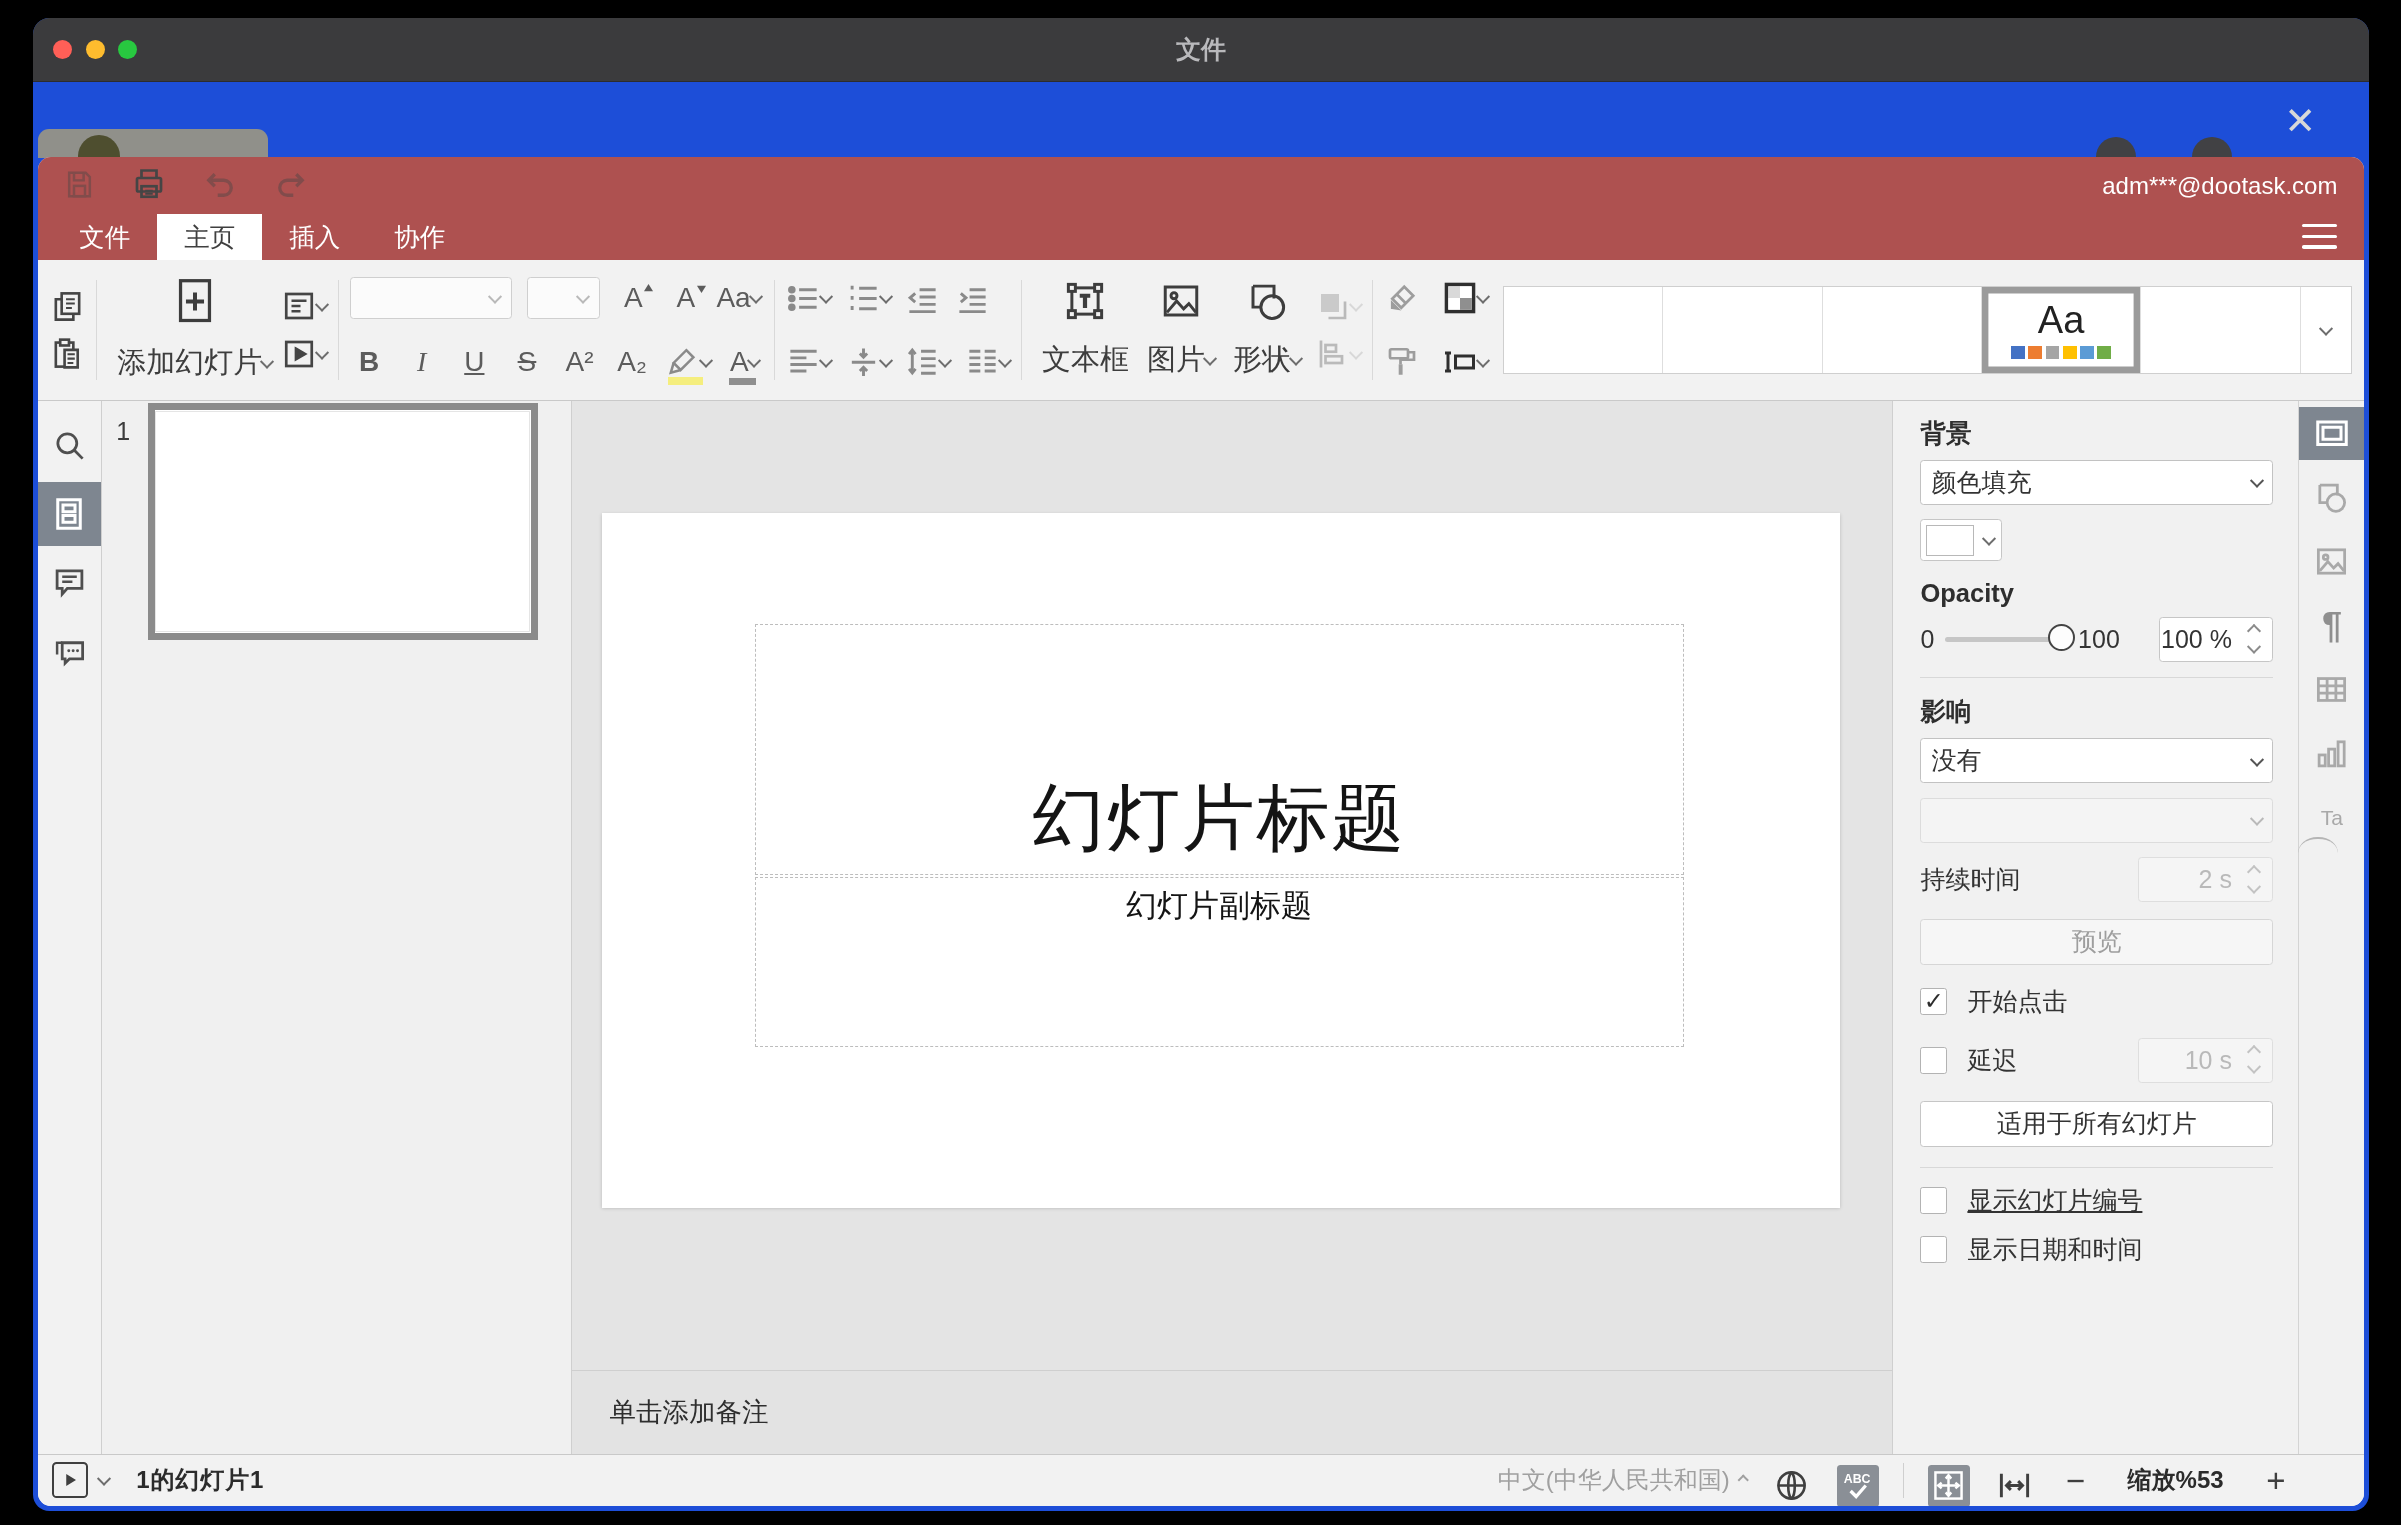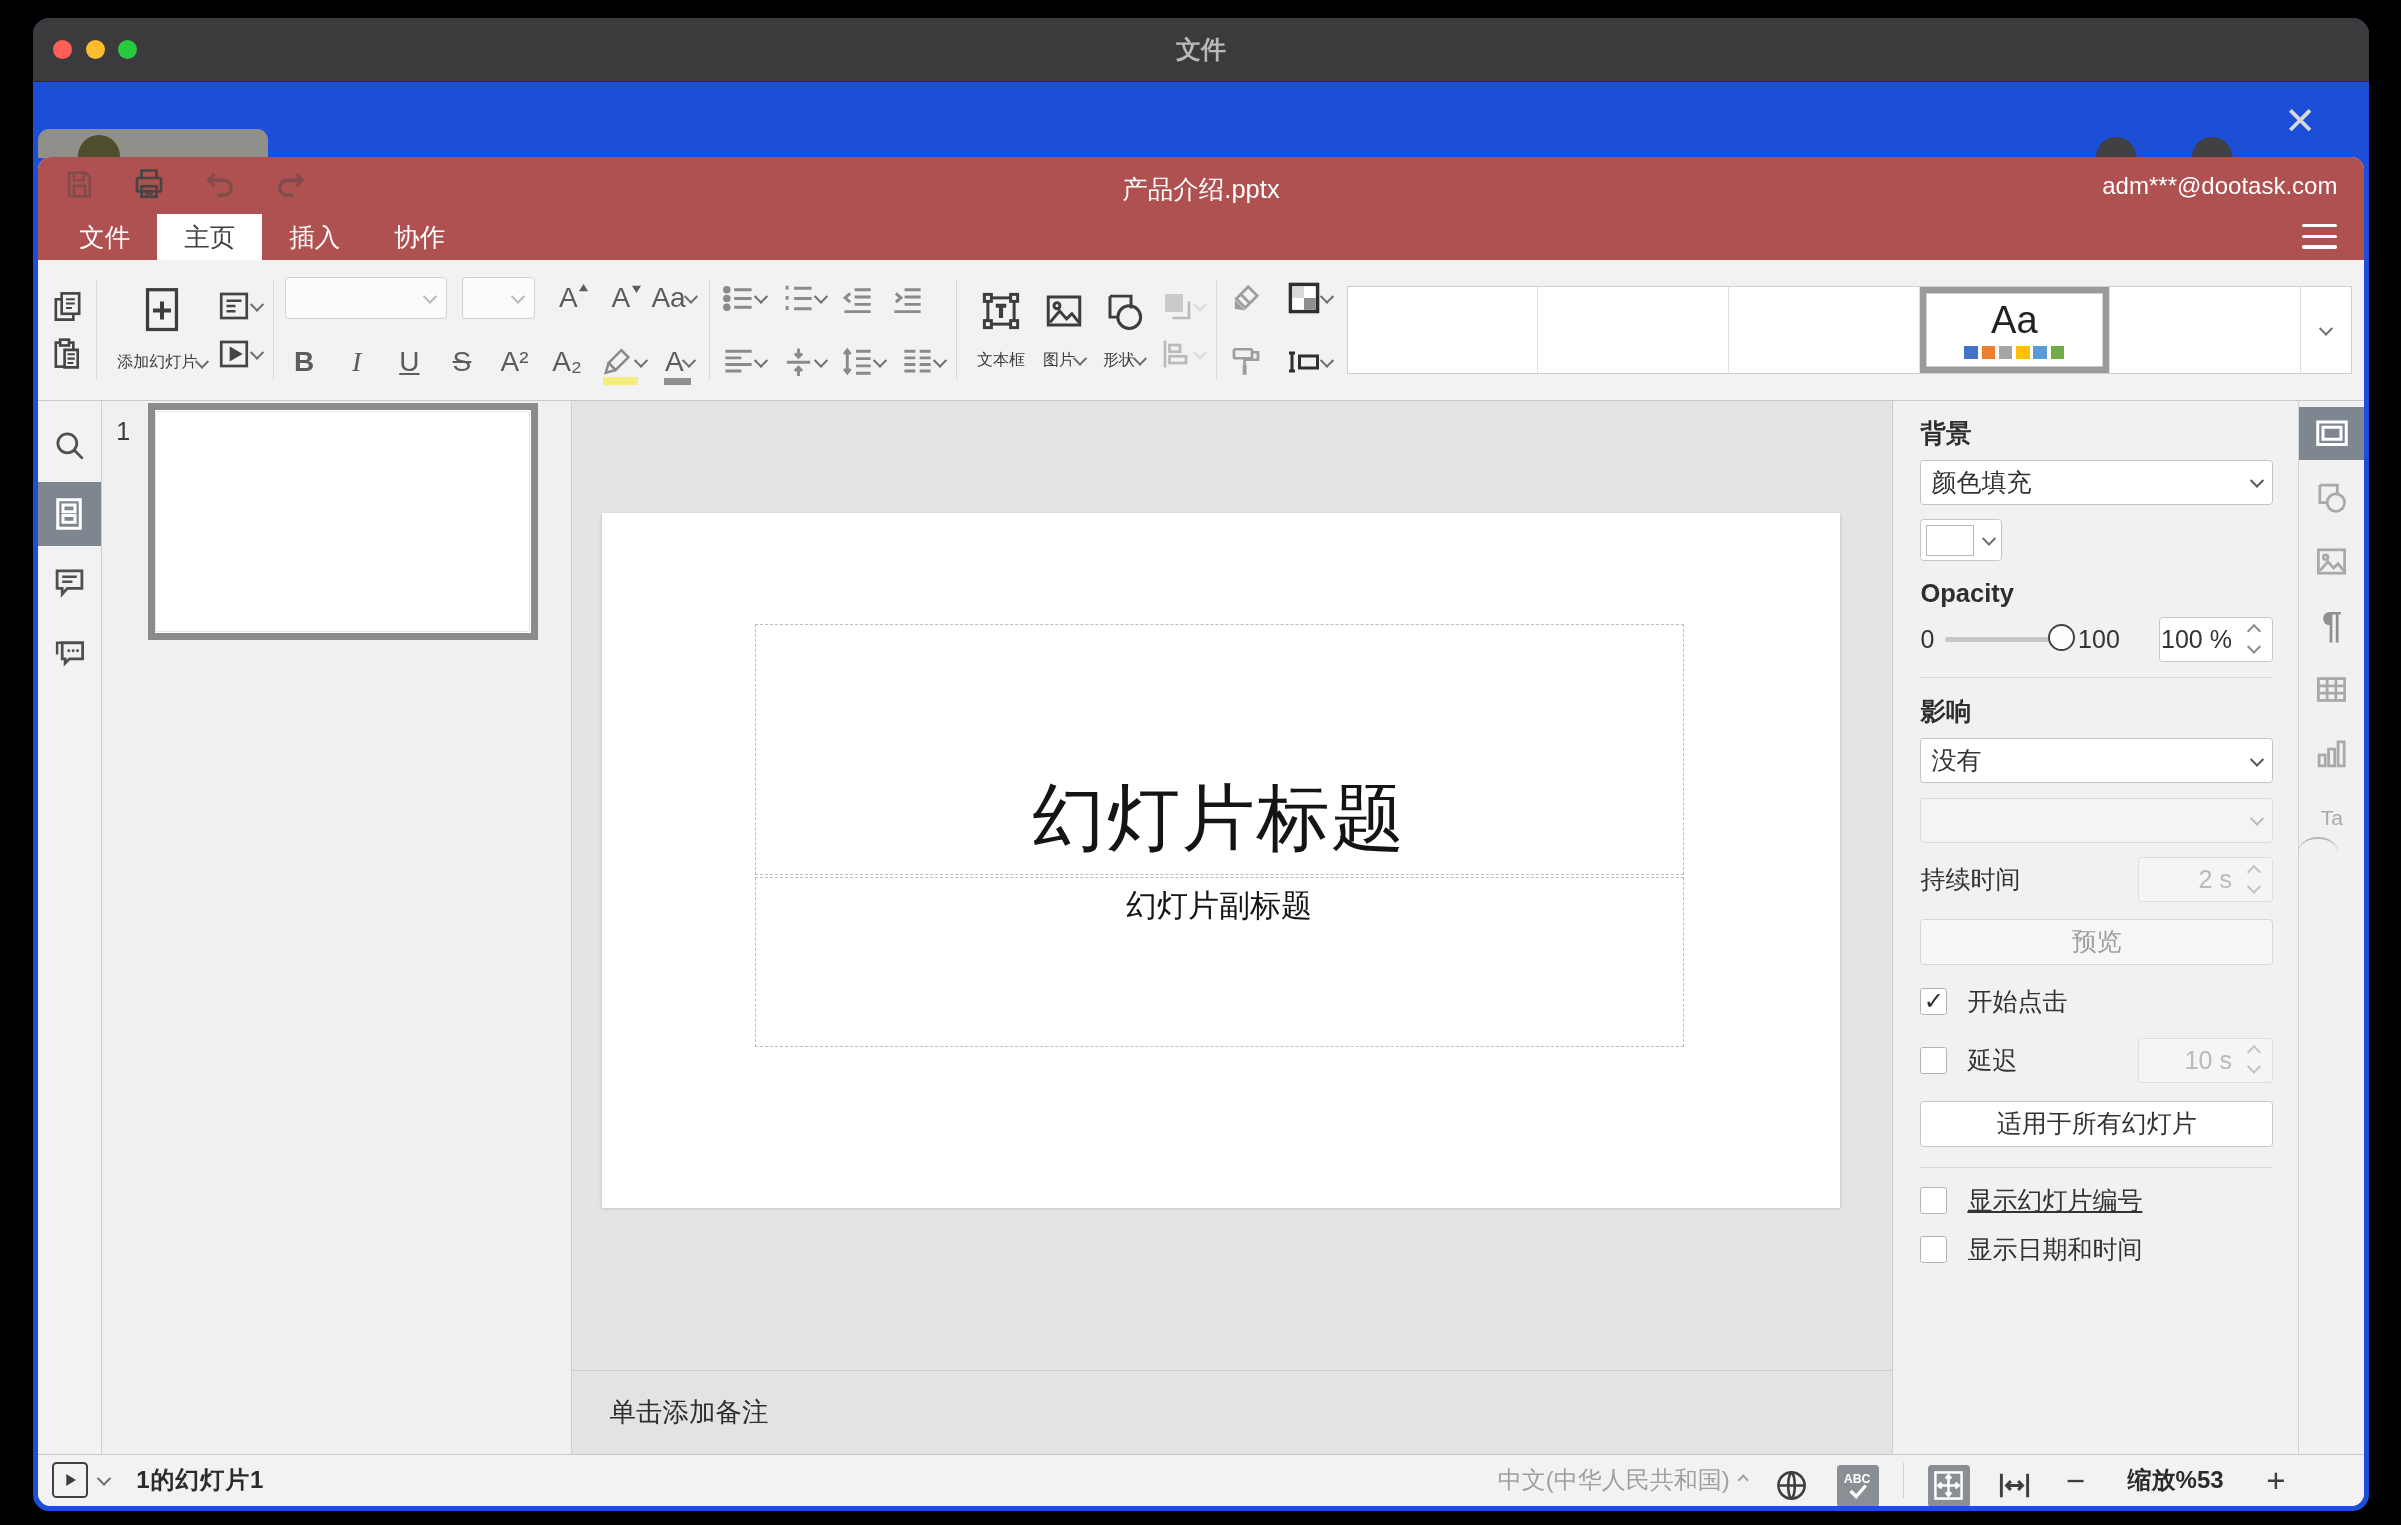--- a/index.html
+++ b/index.html
@@ -27,21 +27,21 @@
   .tab{padding:0 27px;display:flex;align-items:center;color:#fff;font-size:25.5px;cursor:default;}
   .tab.active{background:#fff;color:#3f3f3f;}
   .burger{position:absolute;right:27px;bottom:11px;width:35px;display:flex;flex-direction:column;gap:7.3px;}
   .burger i{display:block;height:3.6px;background:#fff;border-radius:1.8px;}
   
   .toolbar{height:141px;background:#f2f2f2;border-bottom:0.9px solid #c9c9c9;display:flex;align-items:center;padding:0 12.8px;flex:none;}
   .tgroup{display:flex;flex-direction:column;justify-content:center;gap:12.8px;height:100%;}
   .trow{display:flex;align-items:center;gap:14.6px;height:51px;}
   .tdiv{width:0.9px;background:#d9d9d9;height:100px;margin:0 11px;flex:none;}
   .tbtn{display:flex;align-items:center;justify-content:center;color:#454545;cursor:default;}
-  .bigbtn{display:flex;flex-direction:column;align-items:center;justify-content:center;gap:18px;color:#3d3d3d;font-size:16px;height:100%;padding:0 9px;}
+  .bigbtn{display:flex;flex-direction:column;align-items:center;justify-content:center;gap:18px;color:#3d3d3d;font-size:29px;height:100%;padding:0 9px;}
   .chv{display:inline-block;width:10px;height:10px;border-left:2.7px solid #6d6d6d;border-bottom:2.7px solid #6d6d6d;transform:rotate(-45deg) translate(0.9px,-0.9px);flex:none;}
   .chv.lt{border-color:#b9b9b9;}
   .ddbox{height:42px;background:#fbfbfb;border:1.8px solid #cfcfcf;border-radius:3.6px;display:flex;align-items:center;justify-content:flex-end;padding:0 11px;}
   .fmt{font-size:28px;color:#5c5c5c;width:38px;text-align:center;}
   .faded{opacity:.45;}
   .hl-wrap{position:relative;}
   .hl-bar{position:absolute;left:1.8px;bottom:-7.3px;width:35px;height:7.3px;background:#f5ee7e;}
   .fc-bar{position:absolute;left:3.6px;bottom:-7.3px;width:27px;height:7.3px;background:#8f8f8f;}
   
   .gallery{flex:1;margin-left:14.6px;height:88px;background:#fff;border:0.9px solid #cfcfcf;display:flex;align-self:center;min-width:0;}
@@ -158,21 +158,20 @@
               <polyline points="8.5,5.5 4.5,9.5 8.5,13.5"></polyline>
             </svg>
         </span>
         <span class="tbtn dis">
           <svg width="36" height="36" viewBox="0 0 24 24" fill="none" stroke="currentColor" stroke-width="2.2">
               <path d="M19 9.5H9.5a5 5 0 1 0 0 10h4"></path>
               <polyline points="15.5,5.5 19.5,9.5 15.5,13.5"></polyline>
             </svg>
         </span>
       </div>
-      <div class="doc-title">产品介绍.pptx</div>
       <div class="user-email">adm***@dootask.com</div>
       <div class="tabs">
         <div class="tab">文件</div>
         <div class="tab active">主页</div>
         <div class="tab">插入</div>
         <div class="tab">协作</div>
       </div>
       <div class="burger">
           <i></i>
           <i></i>

